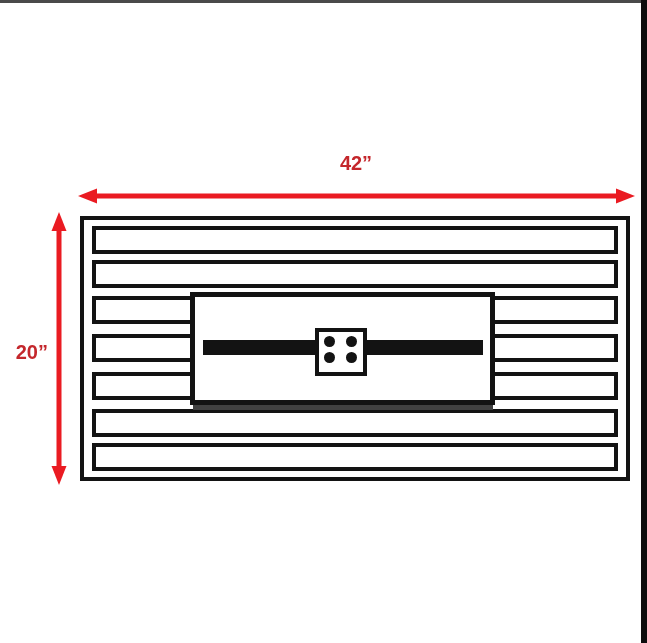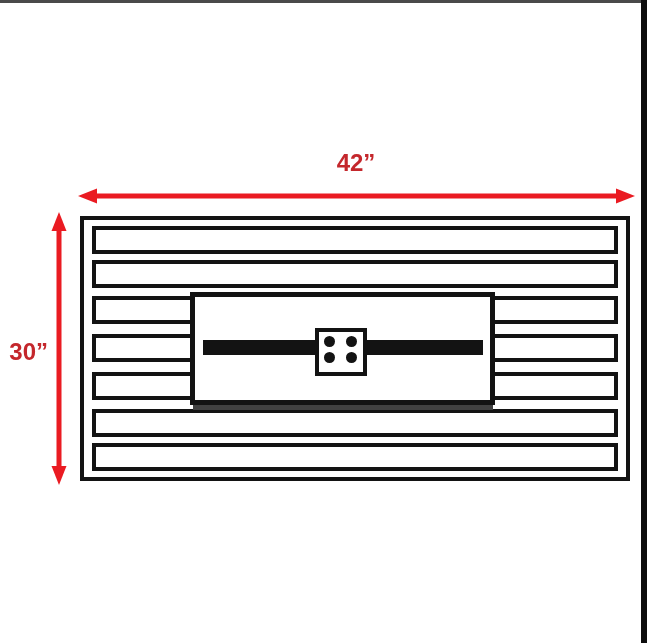--- a/index.html
+++ b/index.html
@@ -11,21 +11,21 @@
     font-family:"Liberation Sans", sans-serif;
   }
   
   .top-edge{position:absolute;left:0;top:0;width:647px;height:3px;background:var(--top-edge-gray,#4a4a4a);}
   .right-edge{position:absolute;left:641px;top:0;width:6px;height:643px;background:var(--right-edge-black,#0d0d0d);}
 
   
   .dim-label{
     position:absolute;
     color:var(--label-red,#c4272c);
-    font-size:24px;font-weight:700;line-height:24px;
+    font-size:20px;font-weight:700;line-height:24px;
   }
   .dim-label.width{left:296px;top:151px;width:120px;text-align:center;}
   .dim-label.height{left:2px;top:340px;width:46px;text-align:right;}
 
   
   .h-arrow{position:absolute;left:78px;top:187px;width:557px;height:18px;}
   .v-arrow{position:absolute;left:50px;top:212px;width:18px;height:273px;}
 
   
   .outline{
@@ -91,21 +91,21 @@
   <div class="right-edge"></div>
 
   <div class="dim-label width">42”</div>
 
   <svg class="h-arrow" viewBox="0 0 557 18">
     <line class="shaft" x1="14" y1="9" x2="543" y2="9"></line>
     <polygon class="head" points="0,9 19,1.5 19,16.5"></polygon>
     <polygon class="head" points="557,9 538,1.5 538,16.5"></polygon>
   </svg>
 
-  <div class="dim-label height">30”</div>
+  <div class="dim-label height">20”</div>
 
   <svg class="v-arrow" viewBox="0 0 18 273">
     <line class="shaft" x1="9" y1="14" x2="9" y2="259"></line>
     <polygon class="head" points="9,0 1.5,19 16.5,19"></polygon>
     <polygon class="head" points="9,273 1.5,254 16.5,254"></polygon>
   </svg>
 
   <div class="outline">
     <div class="slat"></div>
   <div class="slat"></div>

